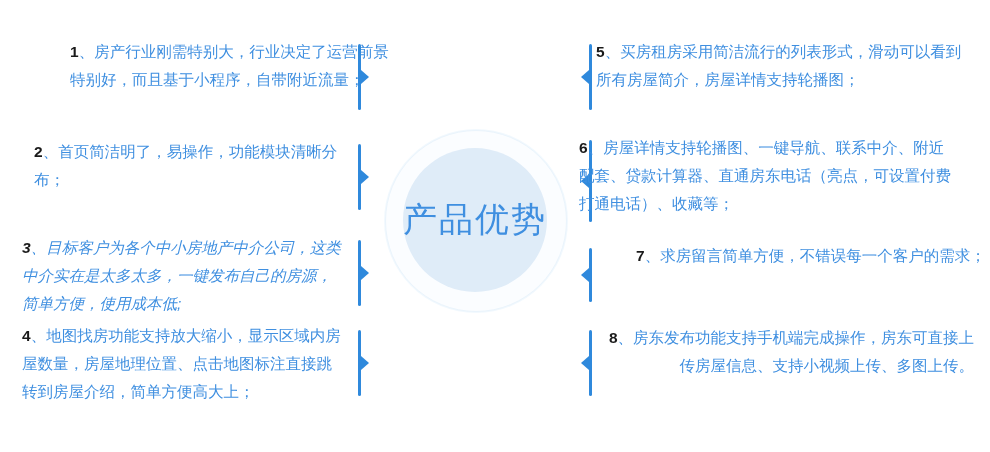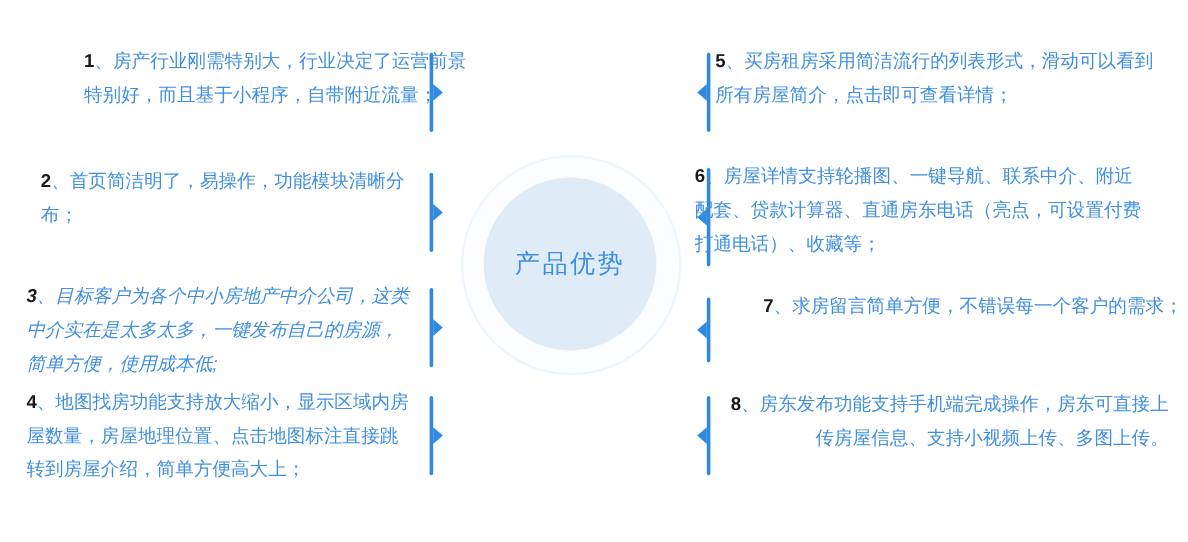--- a/index.html
+++ b/index.html
@@ -44,21 +44,21 @@
   }
   .center-label {
     position: absolute;
     left: 385px;
     top: 130px;
     width: 180px;
     height: 180px;
     display: flex;
     align-items: center;
     justify-content: center;
-    font-size: 21px;
+    font-size: 34px;
     letter-spacing: 2px;
     color: #3f8fe0;
     font-weight: 500;
     white-space: nowrap;
   }
 
   
   .item {
     position: absolute;
   }
@@ -165,21 +165,21 @@
   <div class="marker right" style="left:358px; top:330px; height:66px;">
     <div class="bar"></div>
     <div class="tri"></div>
   </div>
 
   <div class="marker left" style="left:578px; top:44px; height:66px;">
     <div class="bar"></div>
     <div class="tri"></div>
   </div>
   <div class="item item-right" style="left:596px; top:38px;">
-    <div class="item-text"><span class="item-num">5</span><span class="item-sep">、</span><span>买房租房采用简洁流行的列表形式，滑动可以看到所有房屋简介，点击即可查看详情；</span></div>
+    <div class="item-text"><span class="item-num">5</span><span class="item-sep">、</span><span>买房租房采用简洁流行的列表形式，滑动可以看到所有房屋简介，房屋详情支持轮播图；</span></div>
   </div>
 
   <div class="marker left" style="left:578px; top:140px; height:82px;">
     <div class="bar"></div>
     <div class="tri"></div>
   </div>
   <div class="item item-right" style="left:579px; top:134px;">
     <div class="item-text"><span class="item-num">6</span><span class="item-sep">、</span><span>房屋详情支持轮播图、一键导航、联系中介、附近配套、贷款计算器、直通房东电话（亮点，可设置付费打通电话）、收藏等；</span></div>
   </div>
 

